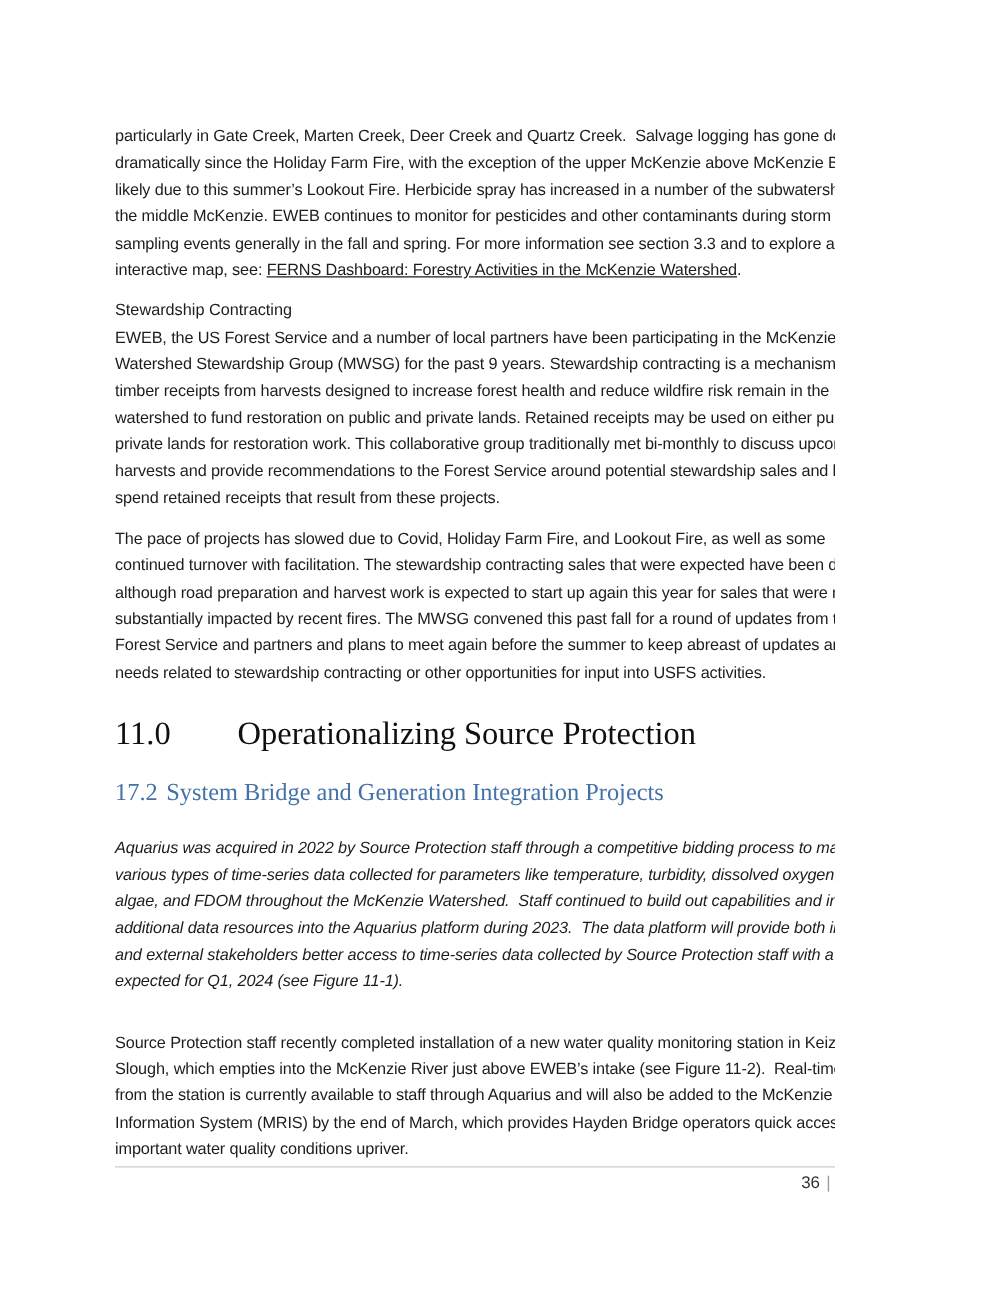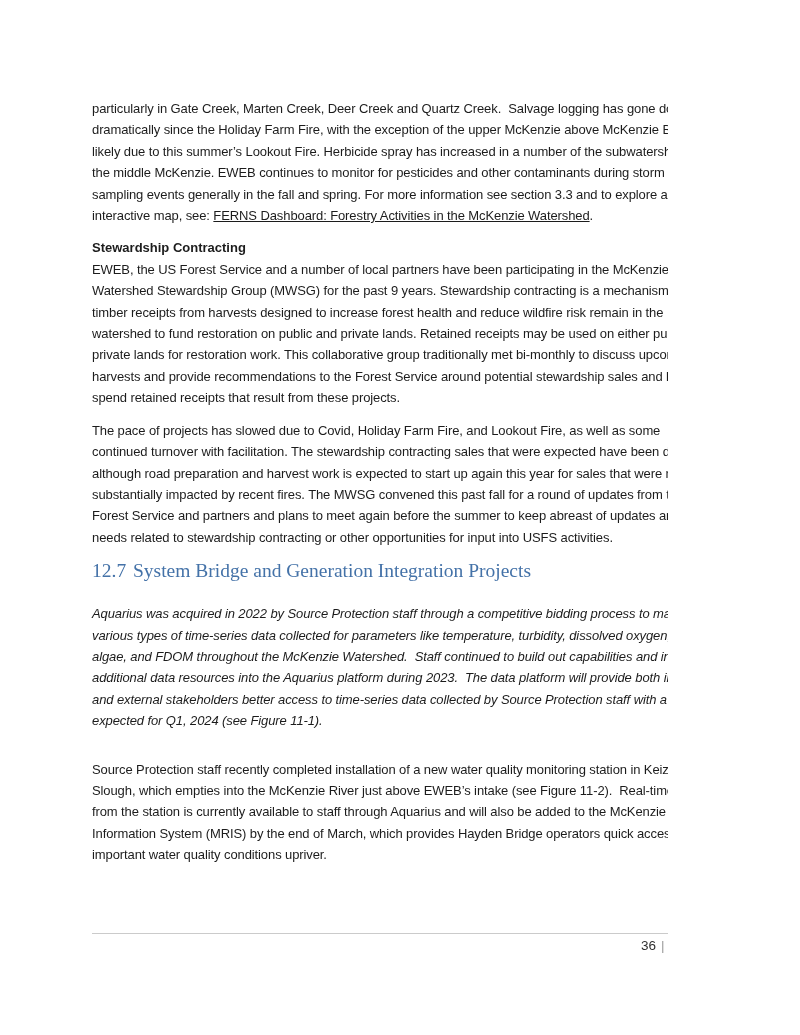--- a/index.html
+++ b/index.html
@@ -27,21 +27,21 @@
     line-height: 21.4px;
     letter-spacing: -0.1px;
     color: #1c1c1c;
     white-space: pre-wrap;
     text-align: left;
   }
   p.run-heading {
     margin: 0;
     font-size: 13px;
     line-height: 21.4px;
-    font-weight: 700;
+    font-weight: 400;
     color: #1c1c1c;
   }
   a.doc-link {
     color: #1c1c1c;
     text-decoration: underline;
     cursor: pointer;
   }
   h1.section-heading {
     margin: 24px 0 21px 0;
     font-family: "Liberation Serif", serif;
@@ -105,22 +105,23 @@
   <div class="content">
 
     <p class="body-text"><span>particularly in Gate Creek, Marten Creek, Deer Creek and Quartz Creek.  Salvage logging has gone down dramatically since the Holiday Farm Fire, with the exception of the upper McKenzie above McKenzie Bridge, likely due to this summer’s Lookout Fire. Herbicide spray has increased in a number of the subwatersheds in the middle McKenzie. EWEB continues to monitor for pesticides and other contaminants during storm sampling events generally in the fall and spring. For more information see section 3.3 and to explore an interactive map, see: </span><a class="doc-link" href="#">FERNS Dashboard: Forestry Activities in the McKenzie Watershed</a><span>.</span></p>
 
     <p class="run-heading">Stewardship Contracting</p>
 
     <p class="body-text">EWEB, the US Forest Service and a number of local partners have been participating in the McKenzie Watershed Stewardship Group (MWSG) for the past 9 years. Stewardship contracting is a mechanism where timber receipts from harvests designed to increase forest health and reduce wildfire risk remain in the watershed to fund restoration on public and private lands. Retained receipts may be used on either public or private lands for restoration work. This collaborative group traditionally met bi-monthly to discuss upcoming harvests and provide recommendations to the Forest Service around potential stewardship sales and how to spend retained receipts that result from these projects.</p>
 
     <p class="body-text">The pace of projects has slowed due to Covid, Holiday Farm Fire, and Lookout Fire, as well as some continued turnover with facilitation. The stewardship contracting sales that were expected have been delayed, although road preparation and harvest work is expected to start up again this year for sales that were not substantially impacted by recent fires. The MWSG convened this past fall for a round of updates from the US Forest Service and partners and plans to meet again before the summer to keep abreast of updates and needs related to stewardship contracting or other opportunities for input into USFS activities.</p>
 
+    <h1 class="section-heading"><span class="h-num">11.0</span><span>Operationalizing Source Protection</span></h1>
 
-    <h2 class="subsection-heading"><span class="h-num">12.7</span><span>System Bridge and Generation Integration Projects</span></h2>
+    <h2 class="subsection-heading"><span class="h-num">17.2</span><span>System Bridge and Generation Integration Projects</span></h2>
 
     <p class="body-text gap-after-fig">Aquarius was acquired in 2022 by Source Protection staff through a competitive bidding process to manage various types of time-series data collected for parameters like temperature, turbidity, dissolved oxygen, total algae, and FDOM throughout the McKenzie Watershed.  Staff continued to build out capabilities and integrate additional data resources into the Aquarius platform during 2023.  The data platform will provide both internal and external stakeholders better access to time-series data collected by Source Protection staff with a rollout expected for Q1, 2024 (see Figure 11-1).</p>
 
     <p class="body-text">Source Protection staff recently completed installation of a new water quality monitoring station in Keizer Slough, which empties into the McKenzie River just above EWEB’s intake (see Figure 11-2).  Real-time data from the station is currently available to staff through Aquarius and will also be added to the McKenzie River Information System (MRIS) by the end of March, which provides Hayden Bridge operators quick access to important water quality conditions upriver.</p>
 
   </div>
 
   <div class="footer">
     <div class="footer-rule"></div>
     <div class="footer-text">

